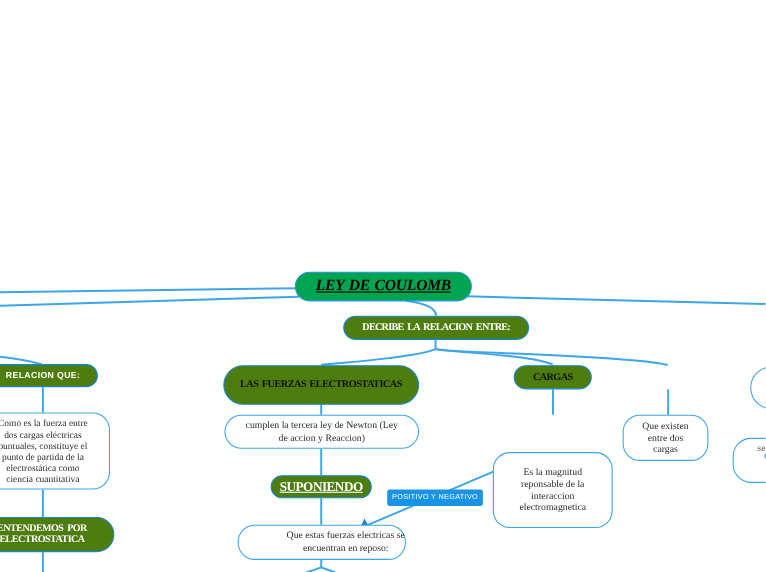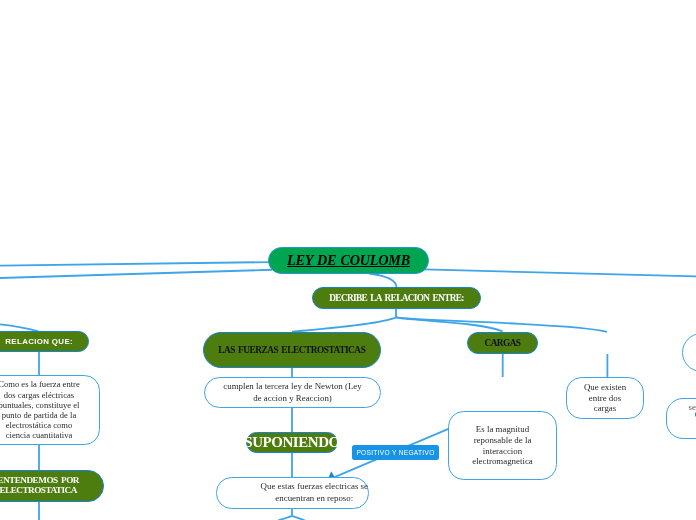--- a/index.html
+++ b/index.html
@@ -94,21 +94,21 @@
 interaccion
 electromagnetica</span>
 </div>
 
 <div class="node leaf" style="left:566px;top:377px;width:78px;height:42px;font-size:8.9px;line-height:10.8px;white-space:pre-line;font-family:Liberation Serif, serif;">
   <span>Que existen
 entre dos
 cargas</span>
 </div>
 
-<div class="node pill serif" style="left:246px;top:432px;width:92px;height:21.3px;font-size:15px;letter-spacing:-0.45px;">
+<div class="node pill serif" style="left:246px;top:432px;width:92px;height:21.3px;font-size:12px;letter-spacing:-0.45px;text-decoration:underline;">
   <span>SUPONIENDO</span>
 </div>
 
 <div class="node tag" style="left:352px;top:445px;width:87px;height:14.6px;font-size:6.6px;letter-spacing:0.3px;">
   <span>POSITIVO Y NEGATIVO</span>
 </div>
 
 <div class="node leaf" style="left:216px;top:477px;width:153px;height:32px;font-size:8.9px;line-height:11.7px;white-space:pre-line;justify-content:flex-end;">
   <span>Que estas fuerzas electricas se
 encuentran en reposo:</span>

